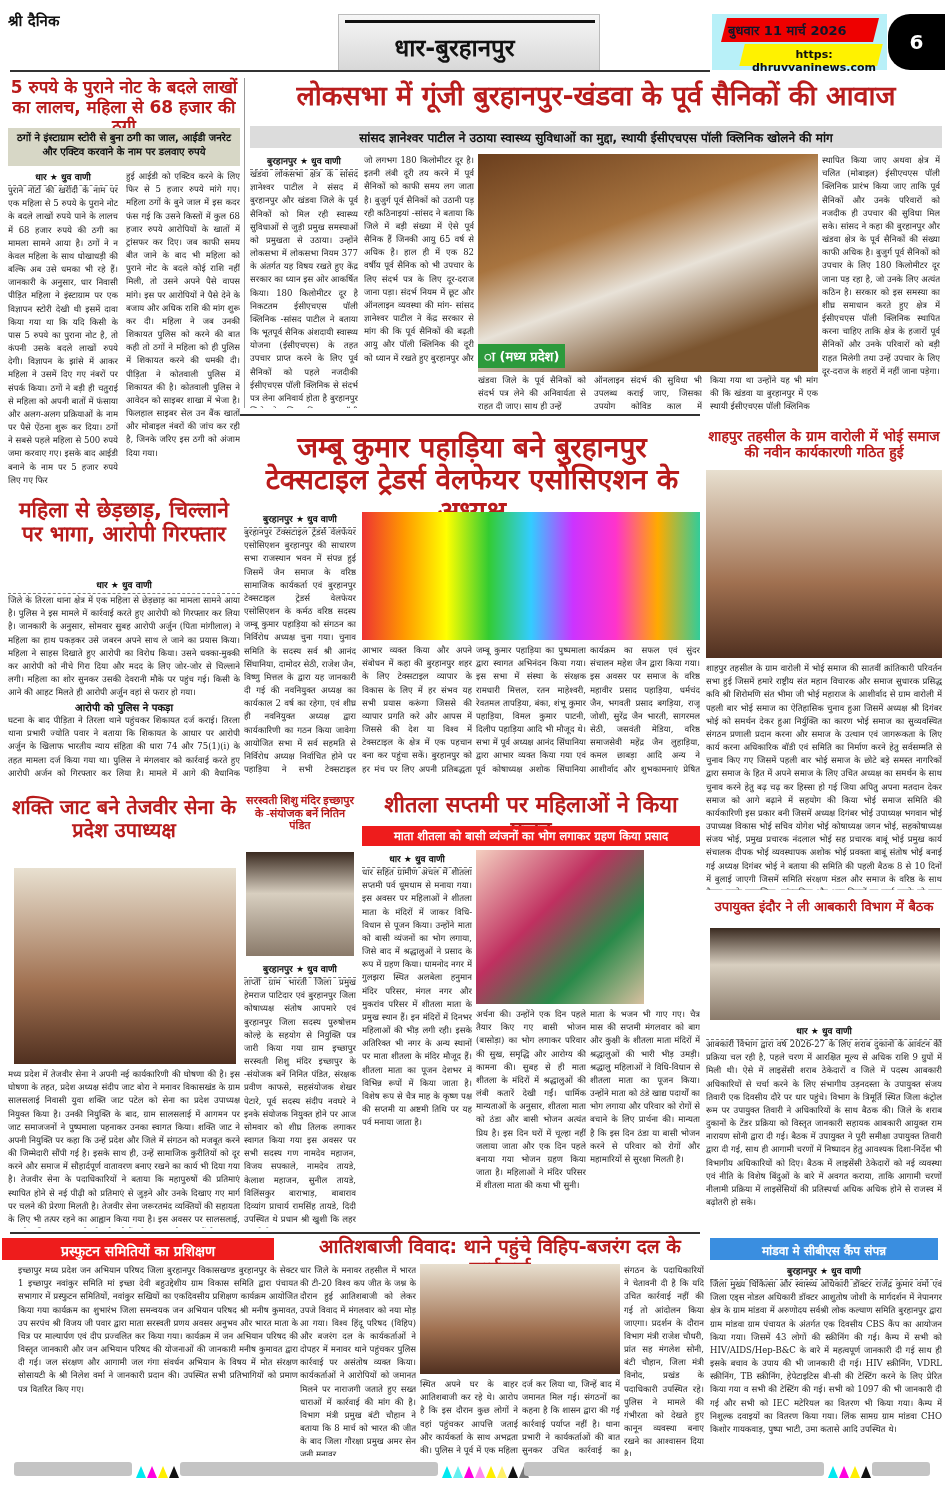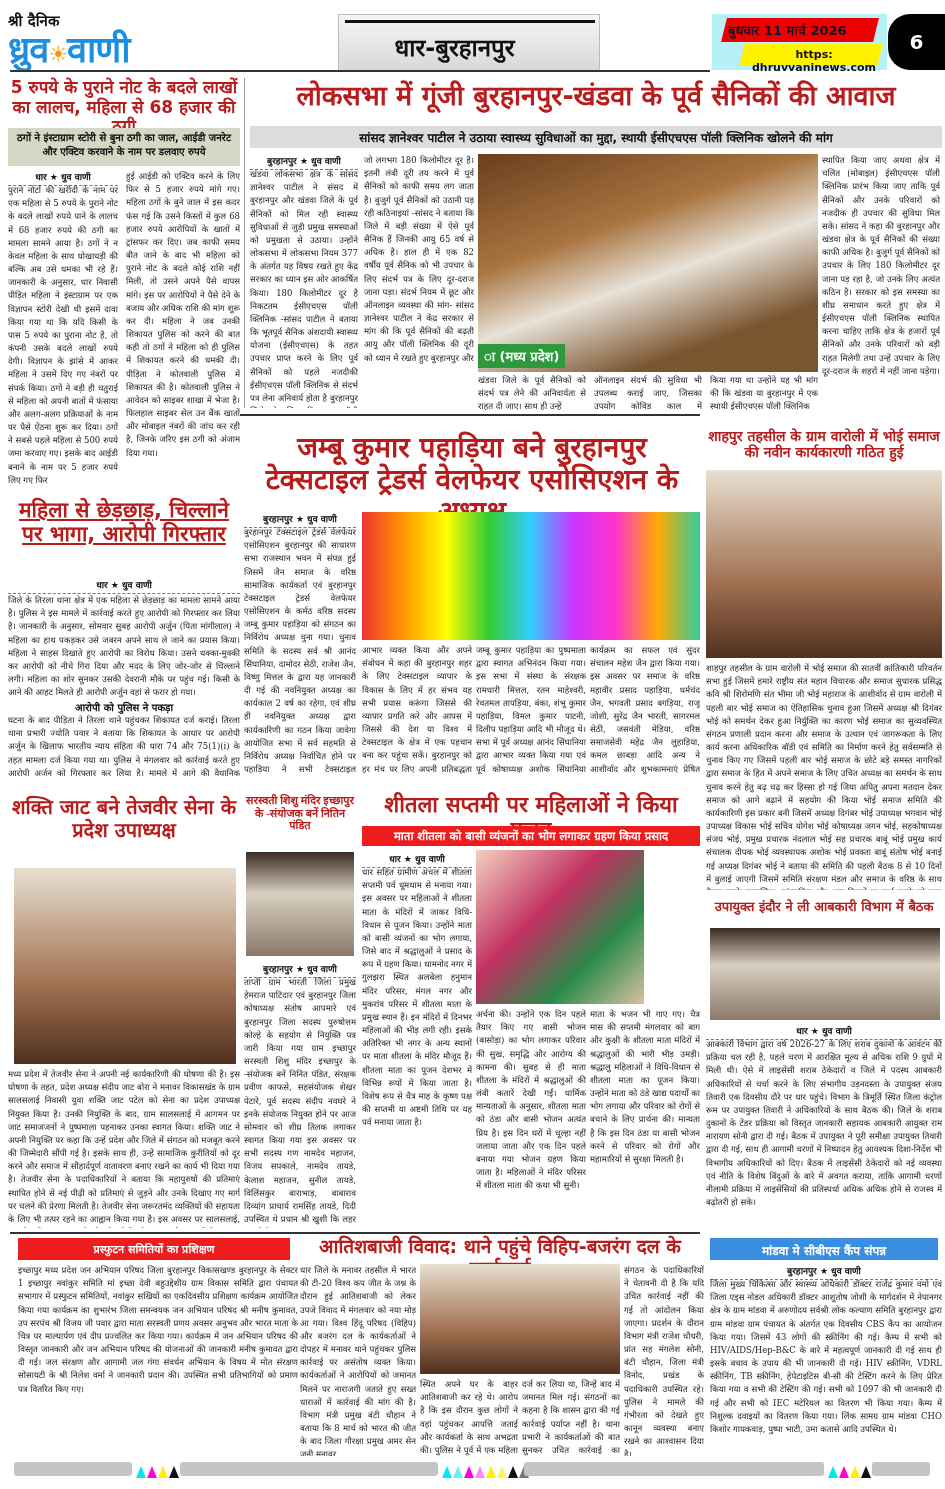--- a/index.html
+++ b/index.html
@@ -38,23 +38,20 @@
   .reg-grey { background: #c4c4c4; border-radius: 3px; height: 14px; }
   .tri { width: 0; height: 0; border-left: 5px solid transparent; border-right: 5px solid transparent; border-bottom: 12px solid; display: inline-block; margin-right: 1px; }
   .hrule { background: #333; height: 2px; }
   .vrule { background: #999; width: 1px; }
 </style>
 </head>
 <body>
 
 <div class="abs masthead">
   <div class="abs logo-small">श्री दैनिक</div>
-  <div class="abs logo-main">
-    <span>ध्रुव</span><span class="logo-sun">☀</span><span>वाणी</span>
-  </div>
   <div class="abs section-box"></div>
   <div class="abs section-rule"></div>
   <div class="abs section-title">धार-बुरहानपुर</div>
   <div class="abs date-box"></div>
   <div class="abs date-red"></div>
   <div class="abs date-text">बुधवार 11 मार्च 2026</div>
   <div class="abs url-yellow"></div>
   <div class="abs url-text">https: dhruvvaninews.com</div>
   <div class="abs page-num">6</div>
   <div class="abs top-rule"></div>
@@ -81,21 +78,21 @@
   </div>
   <div class="abs body-text" style="left:478px;top:374px;width:108px;height:36px;">खंडवा जिले के पूर्व सैनिकों को संदर्भ पत्र लेने की अनिवार्यता से राहत दी जाए। साथ ही उन्हें</div>
   <div class="abs body-text" style="left:594px;top:374px;width:108px;height:36px;">ऑनलाइन संदर्भ की सुविधा भी उपलब्ध कराई जाए, जिसका उपयोग कोविड काल में सफलतापूर्वक</div>
   <div class="abs body-text" style="left:710px;top:374px;width:108px;height:36px;">किया गया था उन्होंने यह भी मांग की कि खंडवा या बुरहानपुर में एक स्थायी ईसीएचएस पॉली क्लिनिक</div>
   <div class="abs body-text" style="left:822px;top:154px;width:118px;height:256px;">स्थापित किया जाए अथवा क्षेत्र में चलित (मोबाइल) ईसीएचएस पॉली क्लिनिक प्रारंभ किया जाए ताकि पूर्व सैनिकों और उनके परिवारों को नजदीक ही उपचार की सुविधा मिल सके। सांसद ने कहा की बुरहानपुर और खंडवा क्षेत्र के पूर्व सैनिकों की संख्या काफी अधिक है। बुजुर्ग पूर्व सैनिकों को उपचार के लिए 180 किलोमीटर दूर जाना पड़ रहा है, जो उनके लिए अत्यंत कठिन है। सरकार को इस समस्या का शीघ्र समाधान करते हुए क्षेत्र में ईसीएचएस पॉली क्लिनिक स्थापित करना चाहिए ताकि क्षेत्र के हजारों पूर्व सैनिकों और उनके परिवारों को बड़ी राहत मिलेगी तथा उन्हें उपचार के लिए दूर-दराज के शहरों में नहीं जाना पड़ेगा।</div>
 </div>
 
 <div class="abs hrule" style="left:240px;top:414px;width:460px;"></div>
 
 <div>
-  <div class="abs headline h-black" style="left:8px;top:498px;width:232px;font-size:21px;text-decoration:underline;">महिला से छेड़छाड़, चिल्लाने पर भागा, आरोपी गिरफ्तार</div>
+  <div class="abs headline h-black" style="left:8px;top:498px;width:232px;font-size:21px;">महिला से छेड़छाड़, चिल्लाने पर भागा, आरोपी गिरफ्तार</div>
   <div class="abs byline" style="left:8px;top:578px;width:232px;">धार ★ धुव वाणी</div>
   <div class="abs body-text" style="left:8px;top:594px;width:232px;height:106px;">जिले के तिरला थाना क्षेत्र में एक महिला से छेड़छाड़ का मामला सामने आया है। पुलिस ने इस मामले में कार्रवाई करते हुए आरोपी को गिरफ्तार कर लिया है। जानकारी के अनुसार, सोमवार सुबह आरोपी अर्जुन (पिता मांगीलाल) ने महिला का हाथ पकड़कर उसे जबरन अपने साथ ले जाने का प्रयास किया। महिला ने साहस दिखाते हुए आरोपी का विरोध किया। उसने धक्का-मुक्की कर आरोपी को नीचे गिरा दिया और मदद के लिए जोर-जोर से चिल्लाने लगी। महिला का शोर सुनकर उसकी देवरानी मौके पर पहुंच गई। किसी के आने की आहट मिलते ही आरोपी अर्जुन वहां से फरार हो गया।</div>
   <div class="abs" style="left:8px;top:700px;width:232px;text-align:center;font-size:10px;font-weight:bold;">आरोपी को पुलिस ने पकड़ा</div>
   <div class="abs body-text" style="left:8px;top:714px;width:232px;height:62px;">घटना के बाद पीड़िता ने तिरला थाने पहुंचकर शिकायत दर्ज कराई। तिरला थाना प्रभारी ज्योति पवार ने बताया कि शिकायत के आधार पर आरोपी अर्जुन के खिलाफ भारतीय न्याय संहिता की धारा 74 और 75(1)(i) के तहत मामला दर्ज किया गया था। पुलिस ने मंगलवार को कार्रवाई करते हुए आरोपी अर्जुन को गिरफ्तार कर लिया है। मामले में आगे की वैधानिक कार्रवाई की जा रही है।</div>
 </div>
 
 <div>
   <div class="abs headline h-black" style="left:244px;top:432px;width:456px;font-size:28px;">जम्बू कुमार पहाड़िया बने बुरहानपुर टेक्सटाइल ट्रेडर्स वेलफेयर एसोसिएशन के अध्यक्ष</div>
   <div class="abs byline" style="left:244px;top:512px;width:112px;">बुरहानपुर ★ धुव वाणी</div>
   <div class="abs body-text" style="left:244px;top:526px;width:112px;height:250px;">बुरहानपुर टेक्सटाइल ट्रेडर्स वेलफेयर एसोसिएशन बुरहानपुर की साधारण सभा राजस्थान भवन में संपन्न हुई जिसमें जैन समाज के वरिष्ठ सामाजिक कार्यकर्ता एवं बुरहानपुर टेक्सटाइल ट्रेडर्स वेलफेयर एसोसिएशन के कर्मठ वरिष्ठ सदस्य जम्बू कुमार पहाड़िया को संगठन का निर्विरोध अध्यक्ष चुना गया। चुनाव समिति के सदस्य सर्व श्री आनंद सिंघानिया, दामोदर सेठी, राजेश जैन, विष्णु मित्तल के द्वारा यह जानकारी दी गई की नवनियुक्त अध्यक्ष का कार्यकाल 2 वर्ष का रहेगा, एवं शीघ्र ही नवनियुक्त अध्यक्ष द्वारा कार्यकारिणी का गठन किया जावेगा आयोजित सभा में सर्व सहमति से निर्विरोध अध्यक्ष निर्वाचित होने पर पहाड़िया ने सभी टेक्सटाइल एसोसिएशन बुरहानपुर के पदाधिकारियों एवं सदस्यों का</div>
@@ -137,21 +134,21 @@
 <div>
   <div class="abs headline h-black" style="left:706px;top:900px;width:236px;font-size:13px;">उपायुक्त इंदौर ने ली आबकारी विभाग में बैठक</div>
   <div class="abs photo photo-meeting" style="left:710px;top:928px;width:230px;height:92px;"></div>
   <div class="abs byline" style="left:706px;top:1024px;width:236px;">धार ★ धुव वाणी</div>
   <div class="abs body-text" style="left:706px;top:1038px;width:236px;height:190px;">आबकारी विभाग द्वारा वर्ष 2026-27 के लिए शराब दुकानों के आवंटन की प्रक्रिया चल रही है, पहले चरण में आरक्षित मूल्य से अधिक राशि 9 ग्रुपों में मिली थी। ऐसे में लाइसेंसी शराब ठेकेदारों व जिले में पदस्थ आबकारी अधिकारियों से चर्चा करने के लिए संभागीय उड़नदस्ता के उपायुक्त संजय तिवारी एक दिवसीय दौरे पर धार पहुंचे। विभाग के त्रिमूर्ति स्थित जिला कंट्रोल रूम पर उपायुक्त तिवारी ने अधिकारियों के साथ बैठक की। जिले के शराब दुकानों के टेंडर प्रक्रिया को विस्तृत जानकारी सहायक आबकारी आयुक्त राम नारायण सोनी द्वारा दी गई। बैठक में उपायुक्त ने पूरी समीक्षा उपायुक्त तिवारी द्वारा दी गई, साथ ही आगामी चरणों में निष्पादन हेतु आवश्यक दिशा-निर्देश भी विभागीय अधिकारियों को दिए। बैठक में लाइसेंसी ठेकेदारों को नई व्यवस्था एवं नीति के विशेष बिंदुओं के बारे में अवगत कराया, ताकि आगामी चरणों नीलामी प्रक्रिया में लाइसेंसियों की प्रतिस्पर्धा अधिक अधिक होने से राजस्व में बढ़ोतरी हो सके।</div>
 </div>
 
 <div class="abs hrule" style="left:10px;top:1232px;width:690px;"></div>
 
 <div>
-  <div class="abs redbar" style="left:18px;top:1238px;width:272px;height:22px;font-size:11px;padding-top:3px;">प्रस्फुटन समितियों का प्रशिक्षण</div>
+  <div class="abs redbar" style="left:2px;top:1238px;width:272px;height:22px;font-size:14px;padding-top:3px;">प्रस्फुटन समितियों का प्रशिक्षण</div>
   <div class="abs body-text" style="left:18px;top:1264px;width:280px;height:192px;">इच्छापुर मध्य प्रदेश जन अभियान परिषद जिला बुरहानपुर विकासखण्ड बुरहानपुर के सेक्टर 1 इच्छापुर नवांकुर समिति मां इच्छा देवी बहुउद्देशीय ग्राम विकास समिति द्वारा पंचायत सभागार में प्रस्फुटन समितियों, नवांकुर सखियों का एकदिवसीय प्रशिक्षण कार्यक्रम आयोजित किया गया कार्यक्रम का शुभारंभ जिला समन्वयक जन अभियान परिषद श्री मनीष कुमावत, उप सरपंच श्री विजय जी पवार द्वारा माता सरस्वती प्रणय अवसर अनुभव और भारत माता के चित्र पर माल्यार्पण एवं दीप प्रज्वलित कर किया गया। कार्यक्रम में जन अभियान परिषद की विस्तृत जानकारी और जन अभियान परिषद की योजनाओं की जानकारी मनीष कुमावत द्वारा दी गई। जल संरक्षण और आगामी जल गंगा संवर्धन अभियान के विषय में मोत संरक्षण सोसायटी के श्री निलेश वर्मा ने जानकारी प्रदान की। उपस्थित सभी प्रतिभागियों को प्रमाण पत्र वितरित किए गए।</div>
 </div>
 
 <div>
   <div class="abs headline h-black" style="left:300px;top:1236px;width:400px;font-size:19px;">आतिशबाजी विवाद: थाने पहुंचे विहिप-बजरंग दल के कार्यकर्ता</div>
   <div class="abs body-text" style="left:300px;top:1264px;width:116px;height:192px;">धार जिले के मनावर तहसील में भारत की टी-20 विश्व कप जीत के जश्न के दौरान हुई आतिशबाजी को लेकर उपजे विवाद में मंगलवार को नया मोड़ आ गया। विश्व हिंदू परिषद (विहिप) और बजरंग दल के कार्यकर्ताओं ने दोपहर में मनावर थाने पहुंचकर पुलिस कार्रवाई पर असंतोष व्यक्त किया। कार्यकर्ताओं ने आरोपियों को जमानत मिलने पर नाराजगी जताते हुए सख्त धाराओं में कार्रवाई की मांग की है। विभाग मंत्री प्रमुख बंटी चौहान ने बताया कि 8 मार्च को भारत की जीत के बाद जिला गौरक्षा प्रमुख अमर सेन जूनी मनावर</div>
   <div class="abs photo photo-group" style="left:420px;top:1264px;width:200px;height:110px;"></div>
   <div class="abs body-text" style="left:420px;top:1378px;width:98px;height:78px;">स्थित अपने घर के बाहर आतिशबाजी कर रहे थे। आरोप है कि इस दौरान कुछ लोगों ने वहां पहुंचकर आपत्ति जताई और कार्यकर्ता के साथ अभद्रता की। पुलिस ने पूर्व में एक महिला और एक युवक के विरुद्ध प्रकरण</div>
   <div class="abs body-text" style="left:522px;top:1378px;width:98px;height:78px;">दर्ज कर लिया था, जिन्हें बाद में जमानत मिल गई। संगठनों का कहना है कि शासन द्वारा की गई कार्रवाई पर्याप्त नहीं है। थाना प्रभारी ने कार्यकर्ताओं की बात सुनकर उचित कार्रवाई का आश्वासन दिया है।</div>
   <div class="abs body-text" style="left:624px;top:1264px;width:80px;height:192px;">संगठन के पदाधिकारियों ने चेतावनी दी है कि यदि उचित कार्रवाई नहीं की गई तो आंदोलन किया जाएगा। प्रदर्शन के दौरान विभाग मंत्री राजेश चौधरी, प्रांत सह मंगलेश सोनी, बंटी चौहान, जिला मंत्री विनोद, प्रखंड के पदाधिकारी उपस्थित रहे। पुलिस ने मामले की गंभीरता को देखते हुए कानून व्यवस्था बनाए रखने का आश्वासन दिया है।</div>

